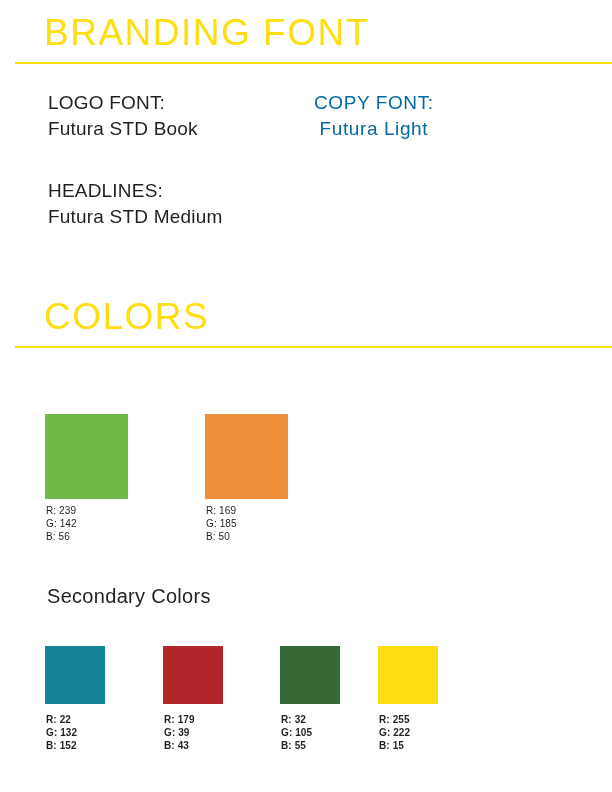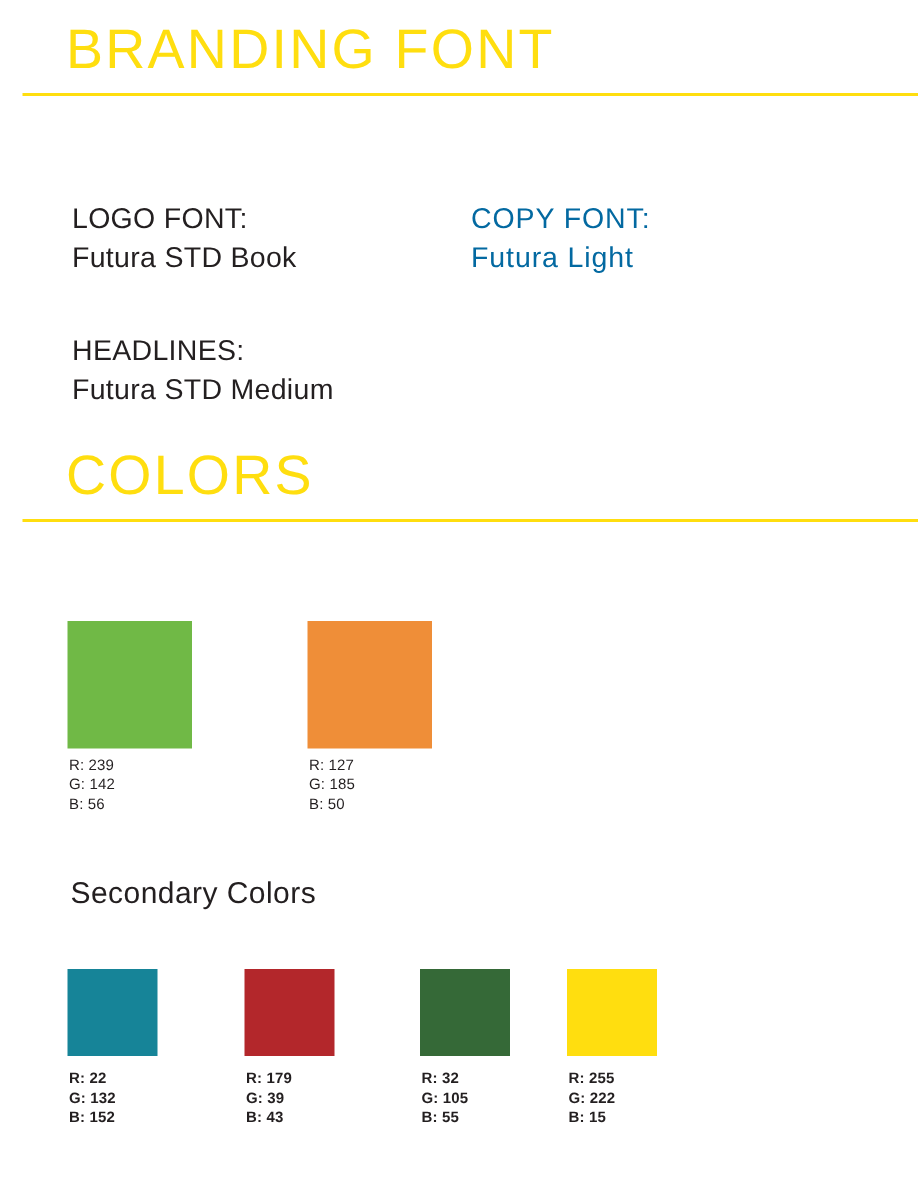--- a/index.html
+++ b/index.html
@@ -48,33 +48,33 @@
     right: 0;
     height: 2px;
     background: #FFDE0F;
   }
   #rule-branding { top: 62px; }
   #rule-colors   { top: 346px; }
 
   
   .font-block {
     position: absolute;
-    margin-top: 44px;
   }
   .font-label {
     font-size: 19px;
     line-height: 26px;
     letter-spacing: 0.2px;
     white-space: nowrap;
   }
   .font-value {
     font-size: 19px;
     line-height: 26px;
     letter-spacing: 0.2px;
     white-space: nowrap;
+    text-align: center;
   }
   .logo-font-block  { left: 48px; top: 90px; }
   .headline-block   { left: 48px; top: 178px; }
   .copy-font-block  { left: 314px; top: 90px; }
 
   .copy-font-block .font-label,
   .copy-font-block .font-value {
     color: #0369a1;
     font-weight: 300;
     letter-spacing: 0.6px;
@@ -166,21 +166,21 @@
   <div class="swatch-caption primary-caption" id="primary-caption-0">
     <div>R: 239</div>
     <div>G: 142</div>
     <div>B: 56</div>
   </div>
 
   <div class="swatch primary-swatch" id="primary-swatch-1">
     <div class="swatch-chip" style="background-color: rgb(239, 142, 56);"></div>
   </div>
   <div class="swatch-caption primary-caption" id="primary-caption-1">
-    <div>R: 127</div>
+    <div>R: 169</div>
     <div>G: 185</div>
     <div>B: 50</div>
   </div>
 
   <div class="sub-heading" id="secondary-heading">Secondary Colors</div>
 
   <div class="swatch secondary-swatch" id="secondary-swatch-0">
     <div class="swatch-chip" style="background-color: rgb(22, 132, 152);"></div>
   </div>
   <div class="swatch-caption secondary-caption" id="secondary-caption-0">

